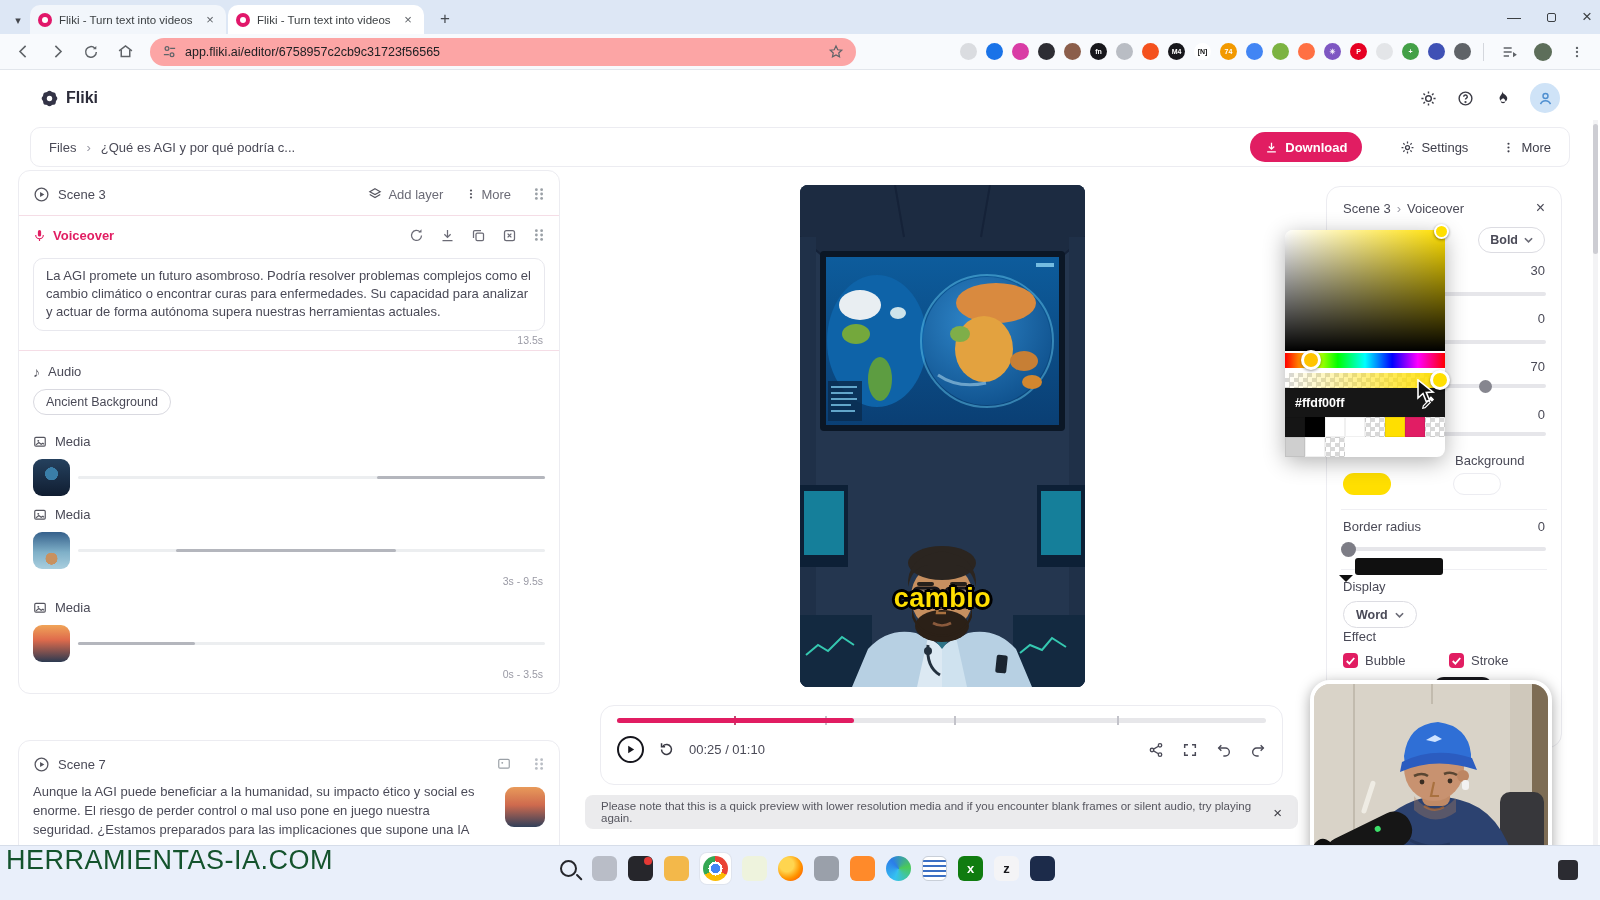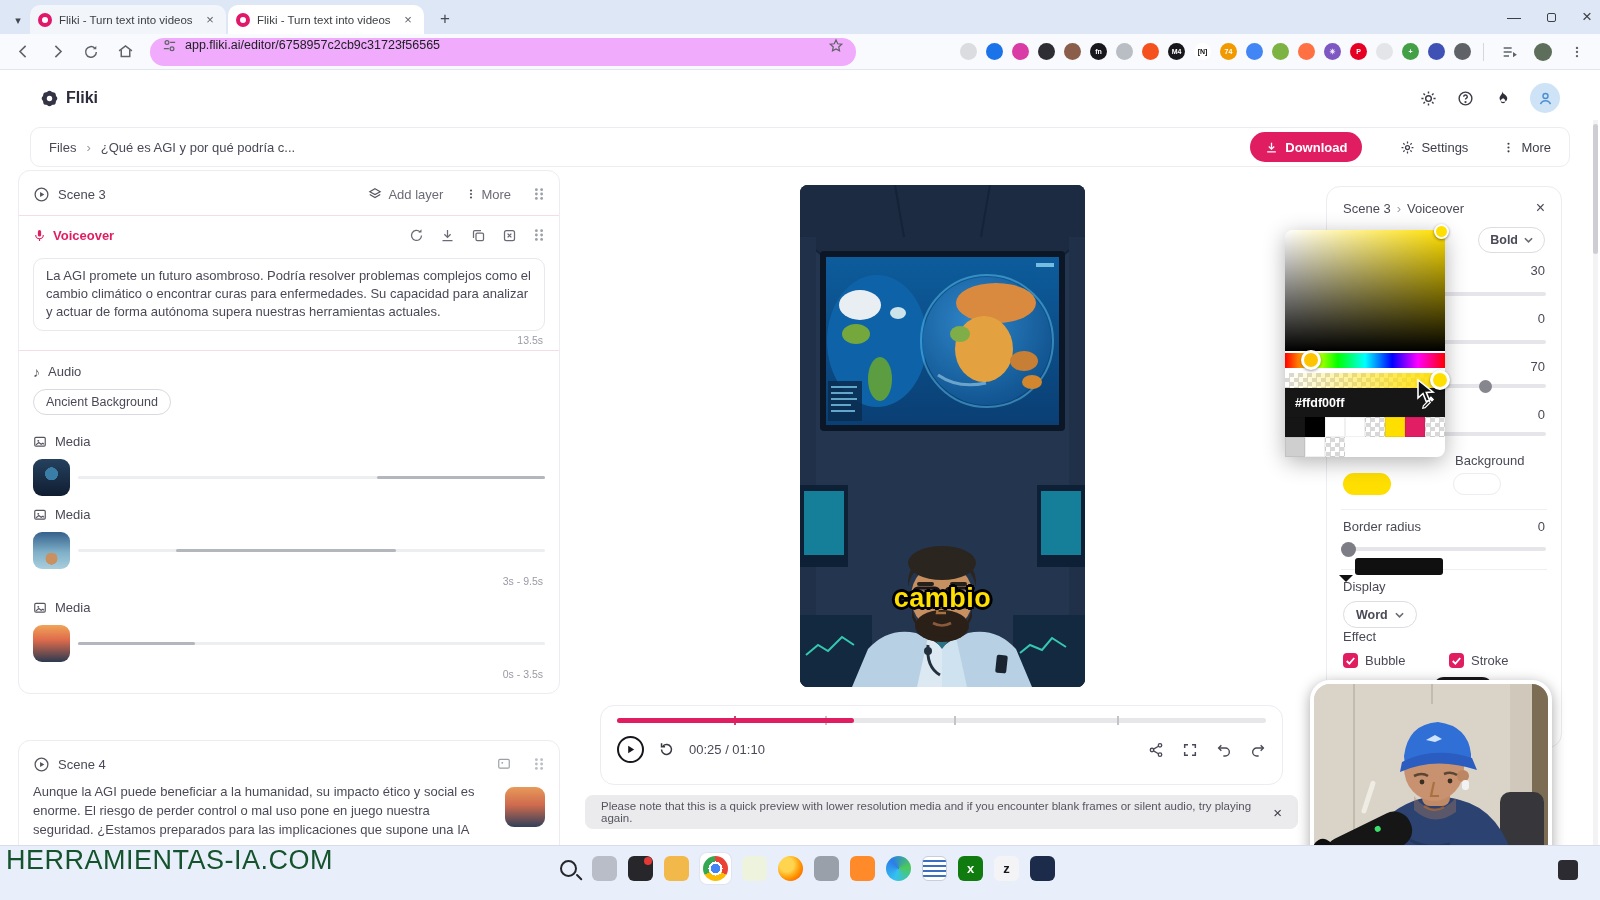--- a/index.html
+++ b/index.html
@@ -16,21 +16,21 @@
   .favicon { width:14px; height:14px; border-radius:50%; background:#e1176a; flex:none; position:relative; }
   .favicon::after{ content:""; position:absolute; left:4px; top:4px; width:6px; height:6px; border-radius:50%; background:#fff; }
   .tab-title { flex:1; white-space:nowrap; overflow:hidden; }
   .tab-close { width:16px; height:16px; border-radius:50%; display:flex; align-items:center; justify-content:center; color:#5f6368; font-size:13px; flex:none; }
   .newtab { width:26px; height:26px; margin:0 0 2px 6px; display:flex; align-items:center; justify-content:center; font-size:17px; color:#45494f; }
   .wincontrols { position:absolute; right:8px; top:0; height:34px; display:flex; align-items:center; gap:26px; color:#3c4043; font-size:14px; }
   .winbox { width:9px; height:9px; border:1.4px solid #3c4043; border-radius:2px; }
 
   .btoolbar { height:36px; background:#f8fafd; border-bottom:1px solid #e2e6ec; display:flex; align-items:center; padding:0 10px; gap:8px; }
   .navic { width:26px; height:26px; display:flex; align-items:center; justify-content:center; border-radius:50%; color:#5f6368; flex:none; }
-  .omnibox { width:706px; height:28px; background:#f0abfc; border-radius:14px; display:flex; align-items:flex-start; gap:8px; padding:0 12px; font-size:12.5px; color:#202124; margin-left:4px; }
+  .omnibox { width:706px; height:28px; background:#fca5a5; border-radius:14px; display:flex; align-items:center; gap:8px; padding:0 12px; font-size:12.5px; color:#202124; margin-left:4px; }
   .omni-url { flex:1; white-space:nowrap; overflow:hidden; }
   .ext-strip { flex:1; display:flex; align-items:center; justify-content:flex-end; gap:9px; }
   .ext-ic { width:17px; height:17px; border-radius:50%; flex:none; display:flex; align-items:center; justify-content:center; font-size:7px; font-weight:bold; color:#fff; overflow:hidden; }
   .vsep { width:1px; height:18px; background:#d4d7dd; margin:0 4px; }
 
   
   .appbar { height:56px; display:flex; align-items:center; justify-content:space-between; padding:0 40px; }
   .brand { display:flex; align-items:center; gap:7px; font-size:16px; font-weight:bold; color:#2c2c3a; }
   .appbar-right { display:flex; align-items:center; gap:20px; color:#3c3c46; }
   .avatar-badge { width:30px; height:30px; border-radius:50%; background:#cfe3f7; display:flex; align-items:center; justify-content:center; }
@@ -438,21 +438,21 @@
   </div>
   <div class="rangelbl">0s - 3.5s</div>
 </div>
 
 <div class="abs card scene4">
   <div class="row scene-head">
     <svg width="17" height="17" viewBox="0 0 24 24" fill="none" stroke="#55555f" stroke-width="1.8">
         <circle cx="12" cy="12" r="9"></circle>
         <path d="M10 8.5l6 3.5-6 3.5z" fill="#55555f" stroke="none"></path>
       </svg>
-    <span>Scene 4</span>
+    <span>Scene 7</span>
     <div class="flexspace"></div>
     <svg width="14" height="14" viewBox="0 0 24 24" fill="none" stroke="#9aa0a6" stroke-width="2">
         <rect x="3" y="4" width="18" height="15" rx="2"></rect>
         <circle cx="9" cy="10" r="1.6" fill="#9aa0a6" stroke="none"></circle>
       </svg>
     <svg style="margin-left:14px;" width="12" height="14" viewBox="0 0 12 16" fill="#b9bdc4">
         <circle cx="3" cy="3" r="1.6"></circle>
         <circle cx="9" cy="3" r="1.6"></circle>
         <circle cx="3" cy="8" r="1.6"></circle>
         <circle cx="9" cy="8" r="1.6"></circle>

